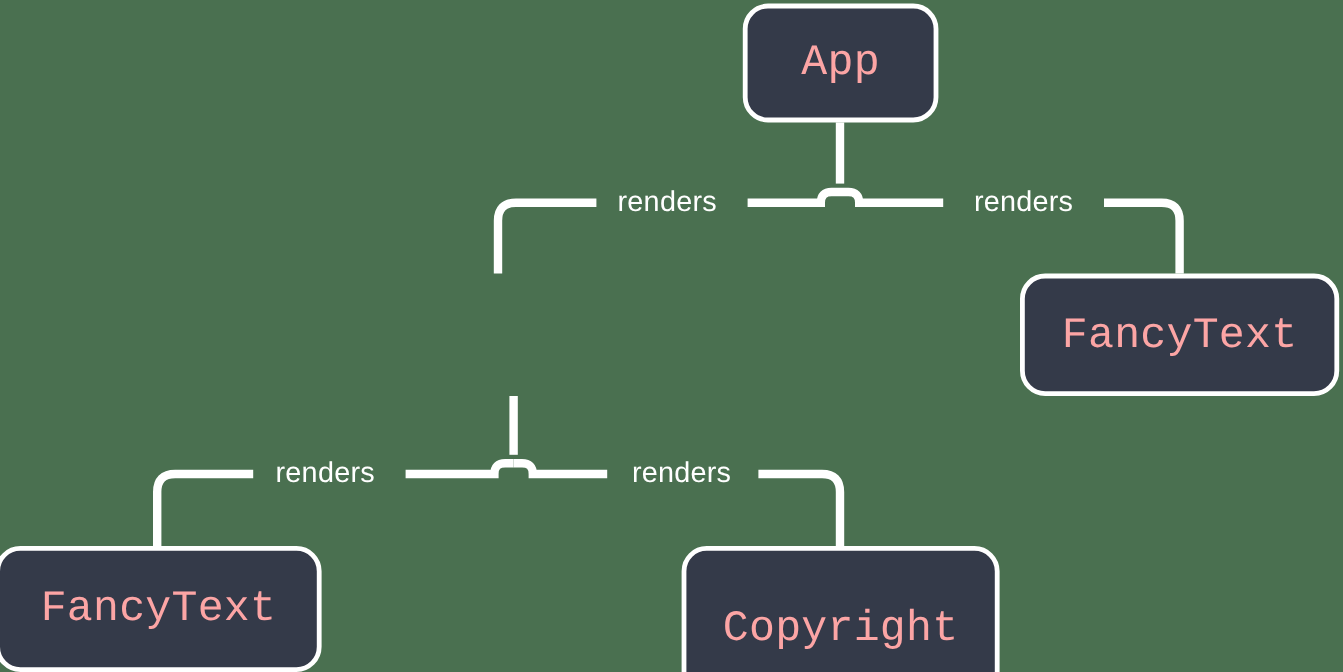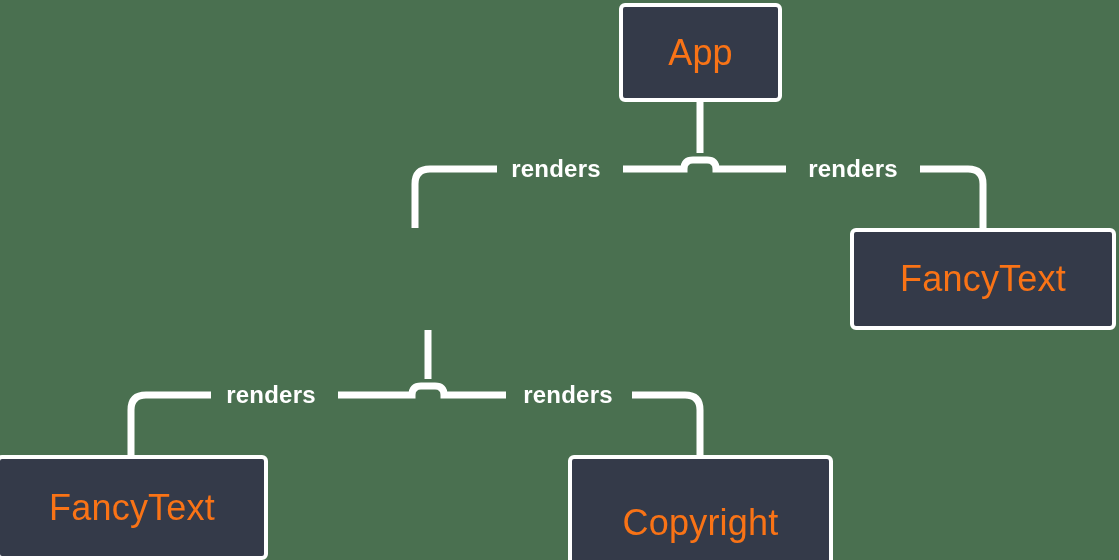--- a/index.html
+++ b/index.html
@@ -23,36 +23,37 @@
     left: 0;
     top: 0;
     width: 1119px;
     height: 560px;
   }
   .node-box {
     position: absolute;
     box-sizing: border-box;
     background: #343a49;
     border: 4px solid #ffffff;
-    border-radius: 6px;
+    border-radius: 21px;
     display: flex;
     align-items: center;
     justify-content: center;
-    color: #f97316;
+    color: #fca5a5;
     font-size: 36px;
     font-weight: 400;
     letter-spacing: 0.2px;
     white-space: nowrap;
     z-index: 2;
+    font-family: Liberation Mono, monospace;
   }
   .edge-label {
     position: absolute;
     color: #ffffff;
     font-size: 24px;
-    font-weight: 700;
+    font-weight: 400;
     letter-spacing: 0.2px;
     white-space: nowrap;
     transform: translate(-50%, -50%);
     z-index: 3;
   }
 </style>
 </head>
 <body>
 
 <div id="diagram-root">

